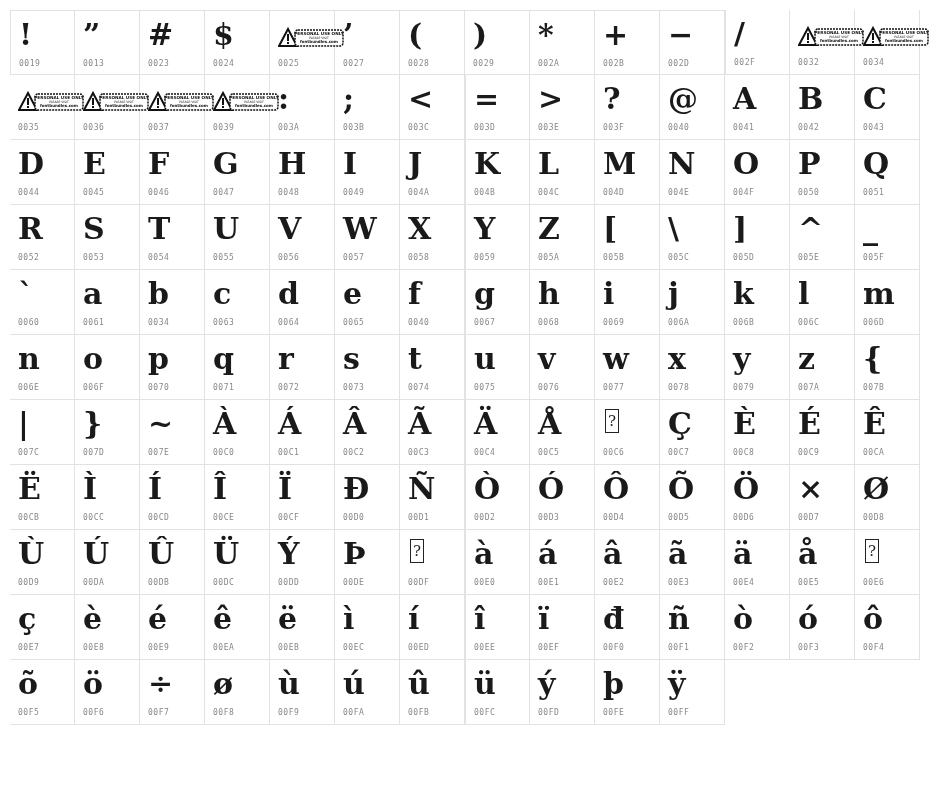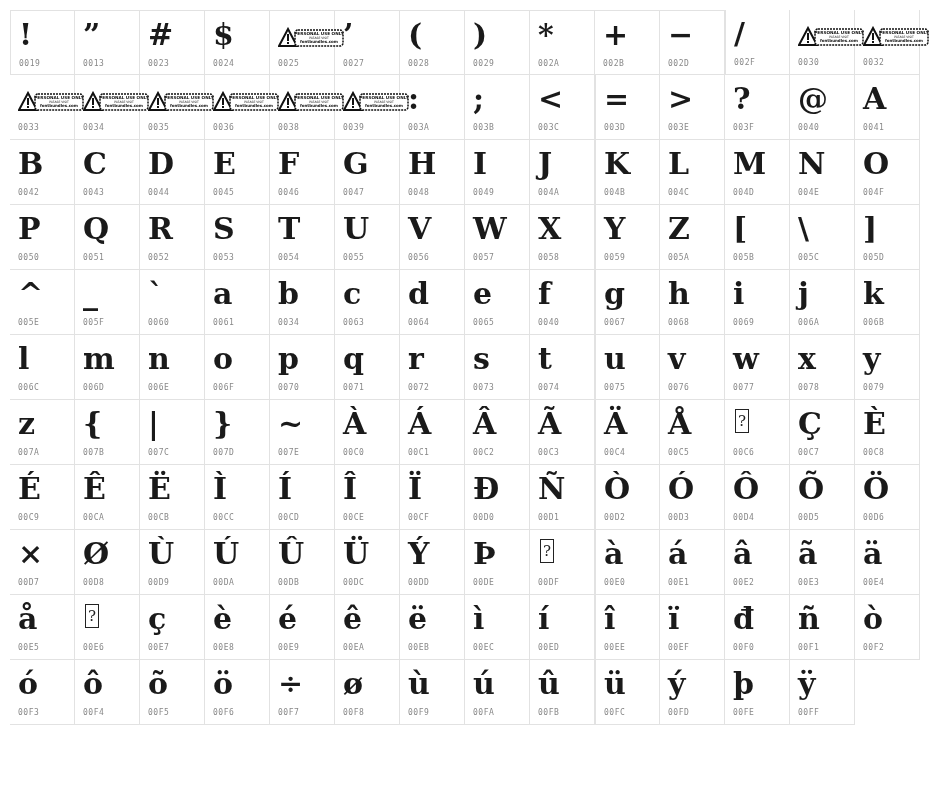--- a/index.html
+++ b/index.html
@@ -76,45 +76,21 @@
     <div class="cell">
       <svg class="badge" viewBox="0 0 66 22">
     <polygon points="10,2 19,19 1,19" fill="#fff" stroke="#111" stroke-width="2"></polygon>
     <rect x="9" y="7" width="2" height="7" fill="#111"></rect>
         <rect x="9" y="15" width="2" height="2" fill="#111"></rect>
     <rect x="17" y="3" width="48" height="16" rx="3" fill="#fff" stroke="#111" stroke-width="1.5" stroke-dasharray="2,1"></rect>
     <text class="b1" x="41" y="8" font-size="4.2" text-anchor="middle" font-family="DejaVu Sans, sans-serif" font-weight="bold" fill="#111">PERSONAL USE ONLY</text>
     <text class="b2" x="41" y="12" font-size="3" text-anchor="middle" font-family="DejaVu Sans, sans-serif" fill="#111">PLEASE VISIT</text>
     <text class="b3" x="41" y="16" font-size="4" text-anchor="middle" font-family="DejaVu Sans, sans-serif" font-weight="bold" fill="#111">fontbundles.com</text>
   </svg>
-      <div class="code">0030</div>
-    </div>
-    <div class="cell">
-      <svg class="badge" viewBox="0 0 66 22">
-    <polygon points="10,2 19,19 1,19" fill="#fff" stroke="#111" stroke-width="2"></polygon>
-    <rect x="9" y="7" width="2" height="7" fill="#111"></rect>
-        <rect x="9" y="15" width="2" height="2" fill="#111"></rect>
-    <rect x="17" y="3" width="48" height="16" rx="3" fill="#fff" stroke="#111" stroke-width="1.5" stroke-dasharray="2,1"></rect>
-    <text class="b1" x="41" y="8" font-size="4.2" text-anchor="middle" font-family="DejaVu Sans, sans-serif" font-weight="bold" fill="#111">PERSONAL USE ONLY</text>
-    <text class="b2" x="41" y="12" font-size="3" text-anchor="middle" font-family="DejaVu Sans, sans-serif" fill="#111">PLEASE VISIT</text>
-    <text class="b3" x="41" y="16" font-size="4" text-anchor="middle" font-family="DejaVu Sans, sans-serif" font-weight="bold" fill="#111">fontbundles.com</text>
-  </svg>
       <div class="code">0032</div>
-    </div>
-    <div class="cell">
-      <svg class="badge" viewBox="0 0 66 22">
-    <polygon points="10,2 19,19 1,19" fill="#fff" stroke="#111" stroke-width="2"></polygon>
-    <rect x="9" y="7" width="2" height="7" fill="#111"></rect>
-        <rect x="9" y="15" width="2" height="2" fill="#111"></rect>
-    <rect x="17" y="3" width="48" height="16" rx="3" fill="#fff" stroke="#111" stroke-width="1.5" stroke-dasharray="2,1"></rect>
-    <text class="b1" x="41" y="8" font-size="4.2" text-anchor="middle" font-family="DejaVu Sans, sans-serif" font-weight="bold" fill="#111">PERSONAL USE ONLY</text>
-    <text class="b2" x="41" y="12" font-size="3" text-anchor="middle" font-family="DejaVu Sans, sans-serif" fill="#111">PLEASE VISIT</text>
-    <text class="b3" x="41" y="16" font-size="4" text-anchor="middle" font-family="DejaVu Sans, sans-serif" font-weight="bold" fill="#111">fontbundles.com</text>
-  </svg>
-      <div class="code">0033</div>
     </div>
     <div class="cell">
       <svg class="badge" viewBox="0 0 66 22">
     <polygon points="10,2 19,19 1,19" fill="#fff" stroke="#111" stroke-width="2"></polygon>
     <rect x="9" y="7" width="2" height="7" fill="#111"></rect>
         <rect x="9" y="15" width="2" height="2" fill="#111"></rect>
     <rect x="17" y="3" width="48" height="16" rx="3" fill="#fff" stroke="#111" stroke-width="1.5" stroke-dasharray="2,1"></rect>
     <text class="b1" x="41" y="8" font-size="4.2" text-anchor="middle" font-family="DejaVu Sans, sans-serif" font-weight="bold" fill="#111">PERSONAL USE ONLY</text>
     <text class="b2" x="41" y="12" font-size="3" text-anchor="middle" font-family="DejaVu Sans, sans-serif" fill="#111">PLEASE VISIT</text>
     <text class="b3" x="41" y="16" font-size="4" text-anchor="middle" font-family="DejaVu Sans, sans-serif" font-weight="bold" fill="#111">fontbundles.com</text>
@@ -148,21 +124,21 @@
     <div class="cell">
       <svg class="badge" viewBox="0 0 66 22">
     <polygon points="10,2 19,19 1,19" fill="#fff" stroke="#111" stroke-width="2"></polygon>
     <rect x="9" y="7" width="2" height="7" fill="#111"></rect>
         <rect x="9" y="15" width="2" height="2" fill="#111"></rect>
     <rect x="17" y="3" width="48" height="16" rx="3" fill="#fff" stroke="#111" stroke-width="1.5" stroke-dasharray="2,1"></rect>
     <text class="b1" x="41" y="8" font-size="4.2" text-anchor="middle" font-family="DejaVu Sans, sans-serif" font-weight="bold" fill="#111">PERSONAL USE ONLY</text>
     <text class="b2" x="41" y="12" font-size="3" text-anchor="middle" font-family="DejaVu Sans, sans-serif" fill="#111">PLEASE VISIT</text>
     <text class="b3" x="41" y="16" font-size="4" text-anchor="middle" font-family="DejaVu Sans, sans-serif" font-weight="bold" fill="#111">fontbundles.com</text>
   </svg>
-      <div class="code">0038</div>
+      <div class="code">0037</div>
     </div>
     <div class="cell">
       <svg class="badge" viewBox="0 0 66 22">
     <polygon points="10,2 19,19 1,19" fill="#fff" stroke="#111" stroke-width="2"></polygon>
     <rect x="9" y="7" width="2" height="7" fill="#111"></rect>
         <rect x="9" y="15" width="2" height="2" fill="#111"></rect>
     <rect x="17" y="3" width="48" height="16" rx="3" fill="#fff" stroke="#111" stroke-width="1.5" stroke-dasharray="2,1"></rect>
     <text class="b1" x="41" y="8" font-size="4.2" text-anchor="middle" font-family="DejaVu Sans, sans-serif" font-weight="bold" fill="#111">PERSONAL USE ONLY</text>
     <text class="b2" x="41" y="12" font-size="3" text-anchor="middle" font-family="DejaVu Sans, sans-serif" fill="#111">PLEASE VISIT</text>
     <text class="b3" x="41" y="16" font-size="4" text-anchor="middle" font-family="DejaVu Sans, sans-serif" font-weight="bold" fill="#111">fontbundles.com</text>

